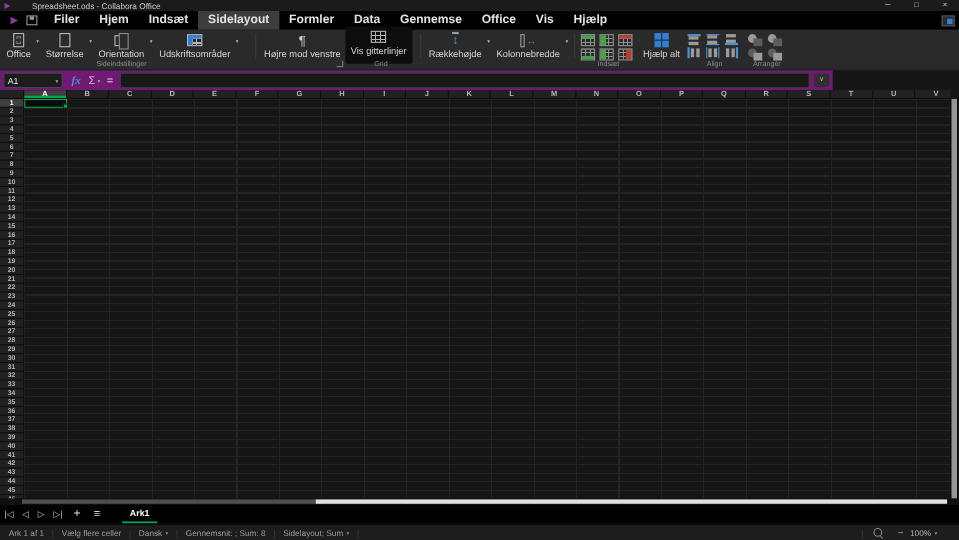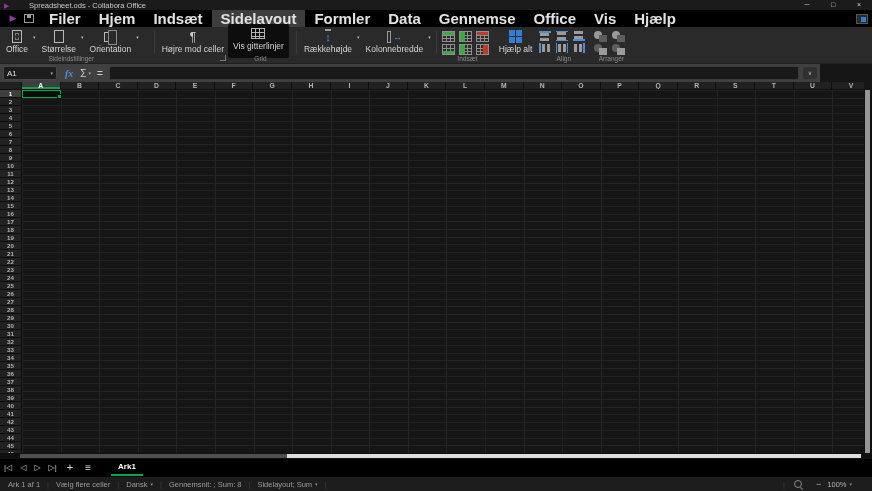--- a/index.html
+++ b/index.html
@@ -12,21 +12,21 @@
   .tb-logo { width:7px; height:7px; margin-left:4px; color:#8B3A9E; font-size:7px; line-height:7px; }
   .tb-title { margin-left:18px; font-size:7.5px; color:#c9c9c9; white-space:nowrap; }
   .tb-controls { margin-left:auto; display:flex; height:10px; }
   .tb-btn { width:26px; height:10px; font-size:7px; line-height:10px; text-align:center; color:#cfcfcf; }
 
   
   .menubar { position:absolute; left:0; top:10px; width:872px; height:17px; background:#000; display:flex; align-items:stretch; }
   .mb-logo { width:14px; color:#8B3A9E; font-size:9px; line-height:17px; text-align:center; margin-left:6px; }
   .mb-save { width:10px; height:9px; border:1px solid #9a9a9a; margin:4px 6px 0 4px; position:relative; }
   .mb-save::after { content:""; position:absolute; left:2px; top:0; width:4px; height:3px; background:#9a9a9a; }
-  .mb-item { padding:0 9px; font-size:15px; font-weight:700; color:#e2e2e2; line-height:17px; white-space:nowrap; }
+  .mb-item { padding:0 9px; font-size:11px; font-weight:700; color:#e2e2e2; line-height:17px; white-space:nowrap; }
   .mb-item.active { background:#3d3d3d; }
   .nb-toggle { margin-left:auto; margin-right:4px; align-self:center; width:12px; height:10px; background:#2a2a2a; border:1px solid #555; position:relative; }
   .nb-toggle::after { content:""; position:absolute; right:1px; bottom:1px; width:5px; height:5px; background:#2F7FD6; }
 
   
   .ribbon { position:absolute; left:0; top:27px; width:872px; height:37px; background:#2a2a2a; display:flex; align-items:stretch; padding:1px 0 0 2px; border-bottom:1px solid #1f1f1f; }
   .rgroup { position:relative; display:flex; align-items:flex-start; padding-bottom:9px; }
   .ritem { display:flex; align-items:center; height:26px; }
   .rbtn { display:flex; flex-direction:column; align-items:center; padding:1px 4px 0; cursor:default; }
   .rbtn.active { background:#0d0d0d; border-radius:2px; padding:2px 5px 3px; margin-top:0; height:34px; }
@@ -68,21 +68,21 @@
   .al i { display:block; height:3px; width:9px; background:#9a9a9a; }
   .al.t { border-top:2px solid #4A90D9; } .al.m { border-top:1px solid #4A90D9; border-bottom:1px solid #4A90D9; } .al.b { border-bottom:2px solid #4A90D9; }
   .al.l { border-left:2px solid #4A90D9; flex-direction:row; } .al.c { border-left:1px solid #4A90D9; border-right:1px solid #4A90D9; flex-direction:row; } .al.r { border-right:2px solid #4A90D9; flex-direction:row; }
   .al.l i,.al.c i,.al.r i { width:3px; height:8px; }
   .arr2 { width:13px; height:11px; margin:0 2.5px; position:relative; }
   .arr2::before { content:""; position:absolute; left:0; top:0; width:8px; height:8px; border-radius:50%; background:#9a9a9a; }
   .arr2::after { content:""; position:absolute; right:0; bottom:0; width:8px; height:7px; background:#5d5d5d; }
   .arr2.back::before { background:#5d5d5d; } .arr2.back::after { background:#9a9a9a; }
 
   
-  .fbar { position:absolute; left:0; top:64px; width:820px; height:18px; background:#404040; display:flex; align-items:center; padding:0 3px; }
+  .fbar { position:absolute; left:0; top:64px; width:757px; height:18px; background:#701a75; display:flex; align-items:center; padding:0 3px; }
   .namebox { width:54px; height:14px; background:#1d1d1d; border:1px solid #474747; border-radius:2px; display:flex; align-items:center; padding:0 3px; }
   .namebox .nb-val { flex:1; font-size:8px; color:#e0e0e0; }
   .namebox .nb-caret { font-size:5px; color:#aaa; }
   .fx { font-family:"Liberation Serif", serif; font-style:italic; font-weight:700; font-size:10px; color:#4A90D9; margin:0 5px 0 8px; }
   .sigma { font-size:10px; color:#cfcfcf; margin:0 2px; }
   .sigcaret { font-size:5px; color:#aaa; margin-right:4px; }
   .equals { font-size:10px; color:#cfcfcf; margin:0 6px 0 2px; }
   .finput { flex:1; height:14px; background:#191919; border:1px solid #3a3a3a; border-radius:2px; margin-right:4px; }
   .fexpand { width:14px; height:12px; background:#303030; border-radius:2px; font-size:6px; color:#bbb; text-align:center; line-height:12px; }
 
@@ -180,32 +180,41 @@
       </span>
       <span class="ritem">
         <span class="rbtn">
           <span class="ric">
               <span class="ic-orient"></span>
             </span>
           <span class="rlb">Orientation</span>
         </span>
         <span class="caret">▾</span>
       </span>
+      <span class="ritem">
+        <span class="rbtn">
+          <span class="ric">
+              <span class="ic-grid blue"></span>
+            </span>
+          <span class="rlb">Udskriftsområder</span>
+        </span>
+        <span class="caret">▾</span>
+      </span>
       <span class="rglabel">Sideindstillinger</span>
     </div>
 
     <div class="vsep"></div>
 
     <div class="rgroup">
       <span class="ritem">
         <span class="rbtn">
           <span class="ric">
               <span class="ic-para">¶</span>
             </span>
-          <span class="rlb">Højre mod celler</span>
+          <span class="rlb">Højre mod venstre</span>
         </span>
       </span>
       <span class="launcher"></span>
     </div>
 
     <div class="rgroup" style="padding-right:4px">
       <span class="ritem">
         <span class="rbtn active">
           <span class="ric">
               <span class="ic-grid"></span>

